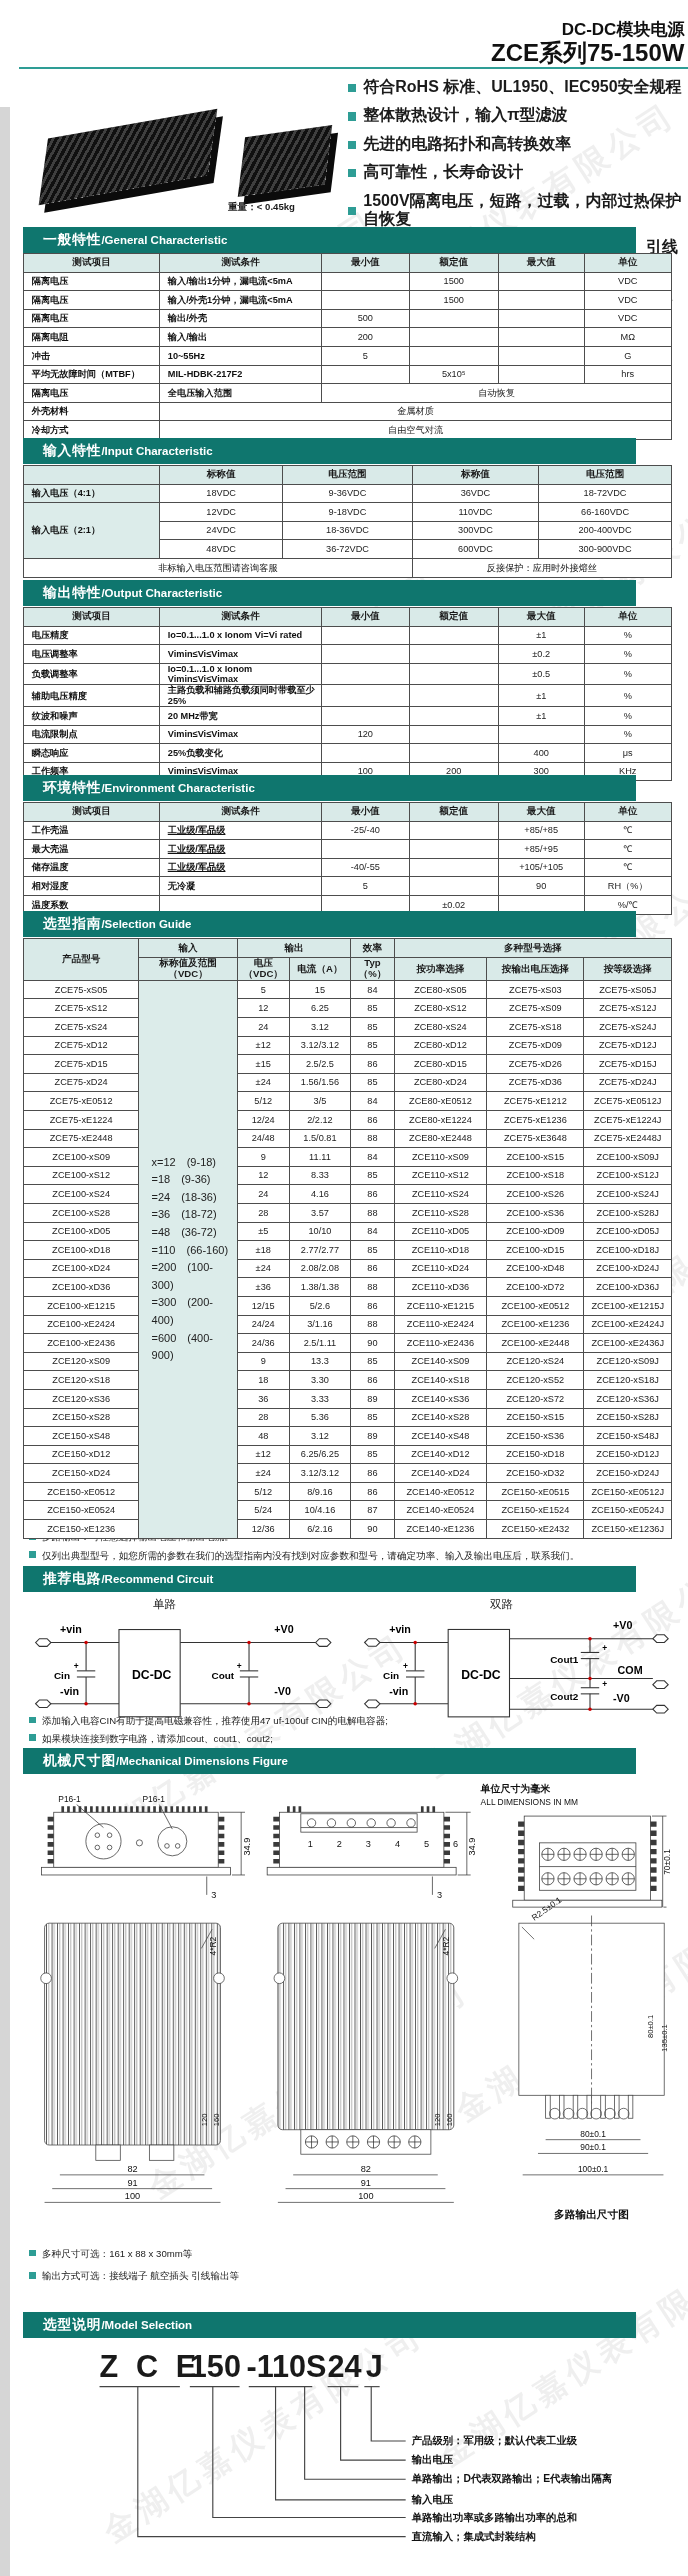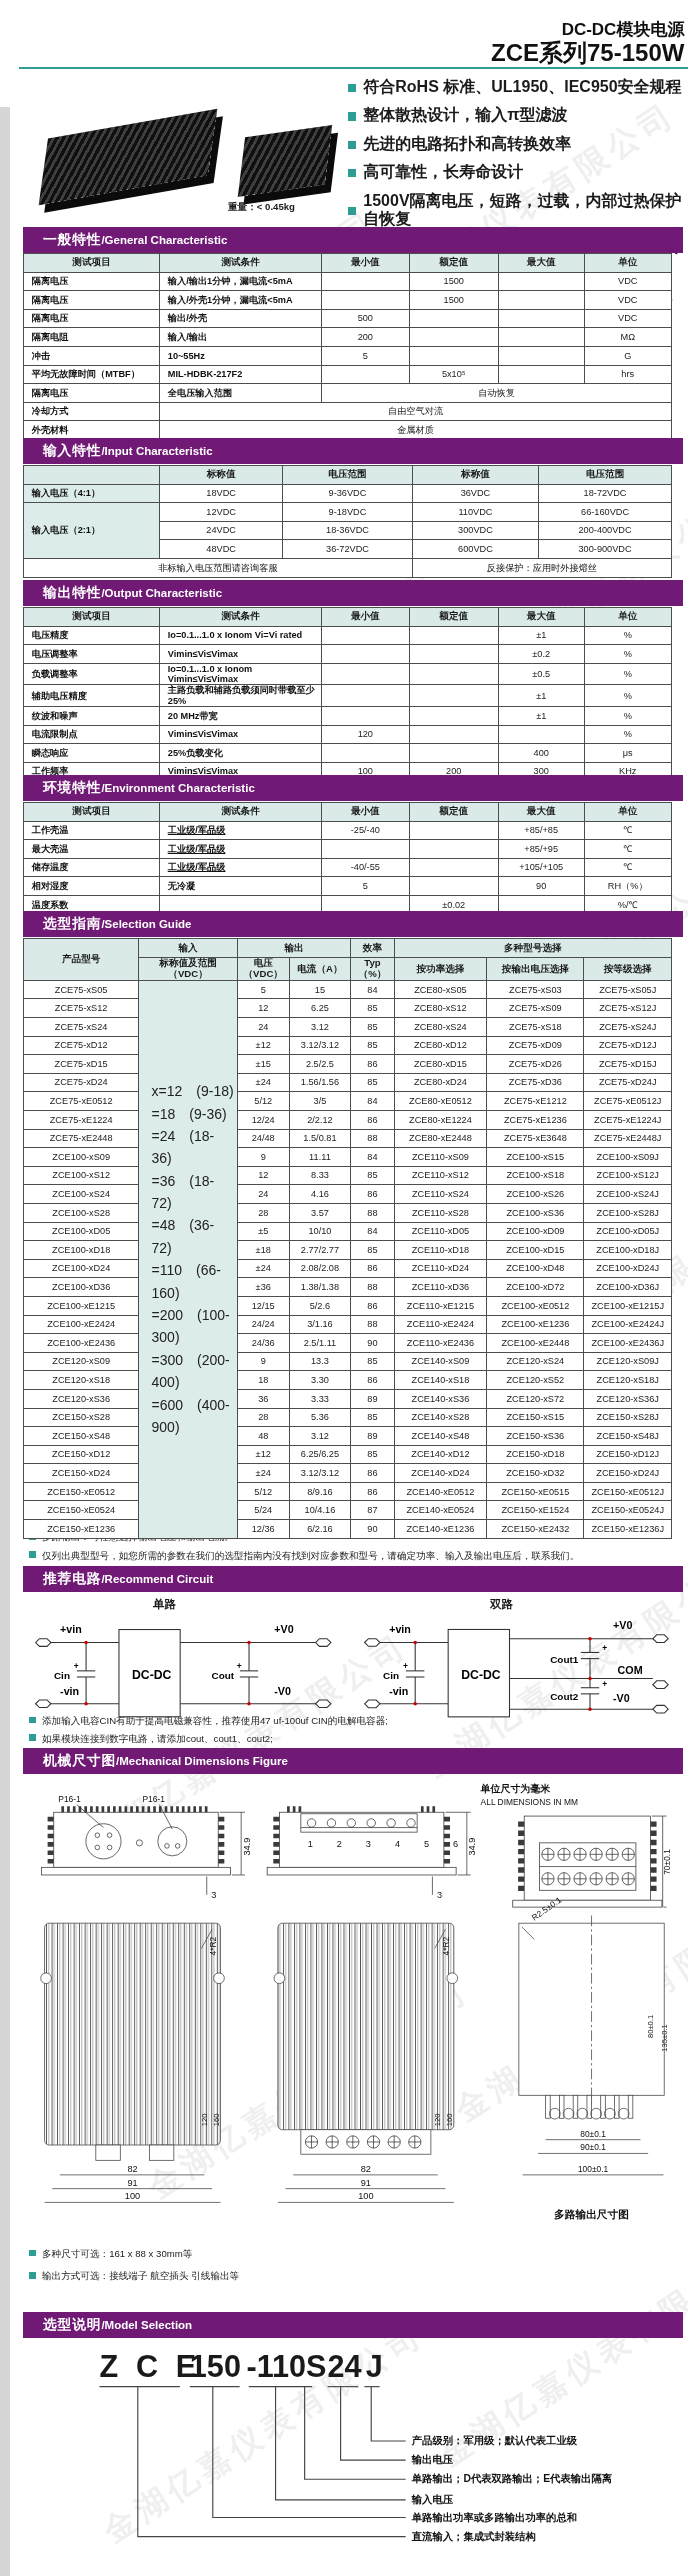--- a/index.html
+++ b/index.html
@@ -15,37 +15,37 @@
        box-shadow:6.9px 8.4px 0 #0b0b0b}
   .mod1{left:42px;top:125px;width:172px;height:64px;transform:rotate(-10deg) skewX(-18deg)}
   .mod2{left:241px;top:132px;width:88px;height:58px;transform:rotate(-8deg) skewX(-15deg)}
   .weight{position:absolute;left:228px;top:201px;font-size:9.6px;font-weight:bold}
   .features{position:absolute;left:348px;top:78px;width:337px;display:flex;flex-direction:column;gap:10px}
   .feat{display:flex;align-items:center;font-size:16px;font-weight:bold;color:#1b1b1b;line-height:1.15}
   .feat .sq{width:8.4px;height:8.4px;background:#2e9d95;margin:1.5px 6.9px 0 0;flex:none}
   .notes{position:absolute;display:flex;flex-direction:column}
   .note{display:flex;align-items:flex-start;font-size:9.6px;font-weight:normal;color:#222;line-height:1.2}
   .note .sq{width:6.9px;height:6.9px;background:#2e9d95;margin:1.5px 6.1px 0 0;flex:none}
-  .banner{position:absolute;left:23px;width:660px;height:26px;background:#701a75;color:#fff;
+  .banner{position:absolute;left:23px;width:613px;height:26px;background:#0f766e;color:#fff;
           display:flex;align-items:center;padding-left:20px;box-sizing:border-box;z-index:6}
   .banner .zh{font-size:13.8px;font-weight:bold;letter-spacing:0.8px}
   .banner .en{font-size:11.5px;font-weight:bold}
   table.tbl{position:absolute;left:23px;width:649px;border-collapse:collapse;table-layout:fixed;background:#fff;z-index:6}
   .tbl th,.tbl td{border:0.8px solid #4d4d4d;font-size:9.2px;text-align:center;padding:0 3.1px;
                   height:17.6px;line-height:1.12;overflow:hidden}
   .tbl th{background:#d9eae8;font-weight:bold;font-size:9.6px}
   .tbl td{font-weight:normal;color:#222}
   td.lbl{text-align:left;padding-left:7.7px;font-weight:bold;color:#111}
   td.lbl2{text-align:left;padding-left:7.7px;font-weight:bold;color:#111}
   td.shade{background:#dcecea}
   td.b{font-weight:normal;color:#111}
   td.u{text-decoration:underline}
-  td.legend{text-align:left;padding-left:12.2px;white-space:pre-line;font-size:14px;line-height:1.6;background:#dcecea}
+  td.legend{text-align:left;padding-left:12.2px;white-space:pre-line;font-size:11px;line-height:1.6;background:#dcecea}
   table.sel th{height:18.4px}
-  .ctitle{position:absolute;font-size:11.5px;font-weight:bold;z-index:6}
+  .ctitle{position:absolute;font-size:11.5px;font-weight:normal;z-index:6}
   svg text{font-family:"Liberation Sans",sans-serif}
   .svgabs{position:absolute;z-index:6}
 </style>
 </head>
 <body>
 
 <div class="page">
 
   <div class="edge-strip"></div>
 
@@ -174,26 +174,26 @@
           <td>5x10⁵</td>
           <td></td>
           <td>hrs</td>
         </tr>
         <tr>
           <td class="lbl">隔离电压</td>
           <td class="lbl2">全电压输入范围</td>
           <td colspan="4">自动恢复</td>
         </tr>
         <tr>
+          <td class="lbl">外壳材料</td>
+          <td colspan="5">金属材质</td>
+        </tr>
+        <tr>
           <td class="lbl">冷却方式</td>
           <td colspan="5">自由空气对流</td>
-        </tr>
-        <tr>
-          <td class="lbl">外壳材料</td>
-          <td colspan="5">金属材质</td>
         </tr>
       </tbody>
     </table>
 
   <div class="banner" style="top:438px">
     <span class="zh">输入特性</span>
     <span class="en">/Input Characteristic</span>
   </div>
   <table class="tbl inp" style="top:465px">
       <colgroup>

